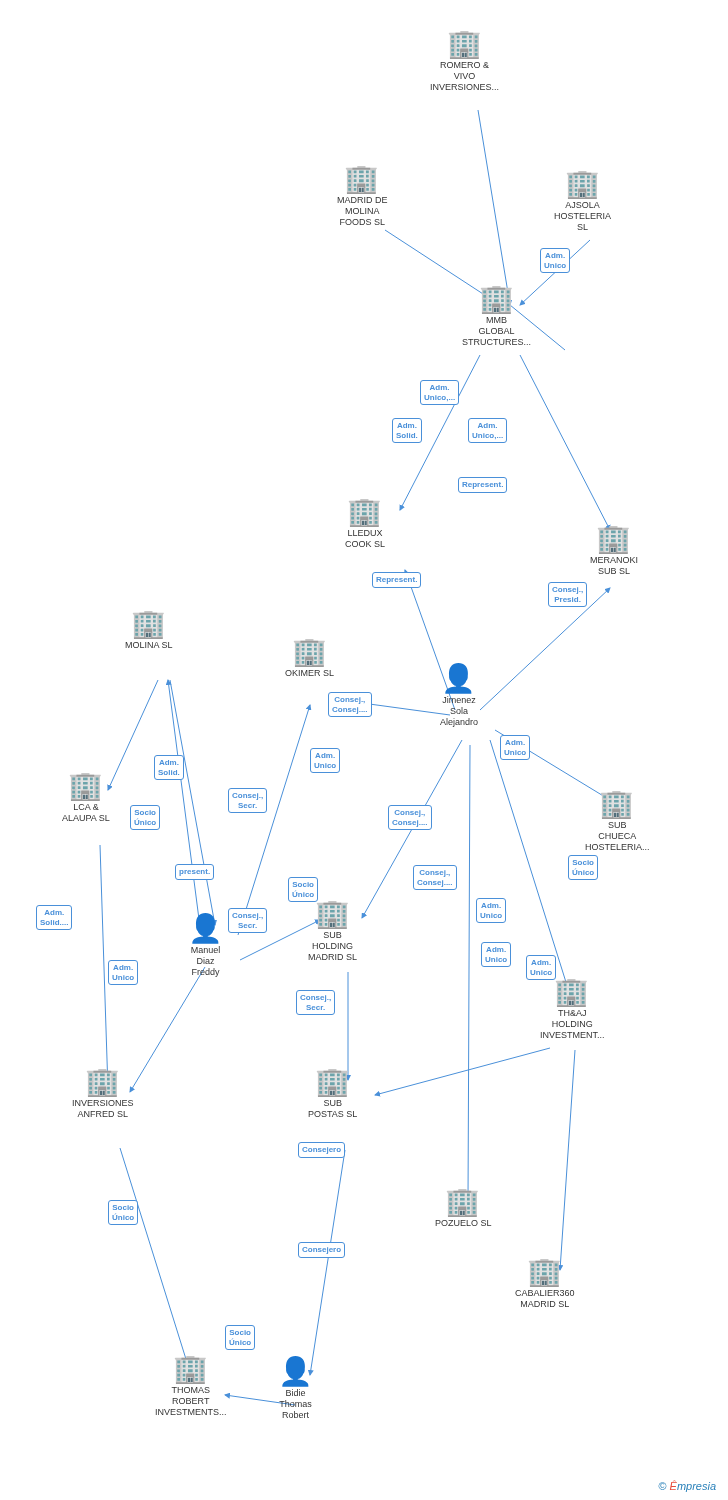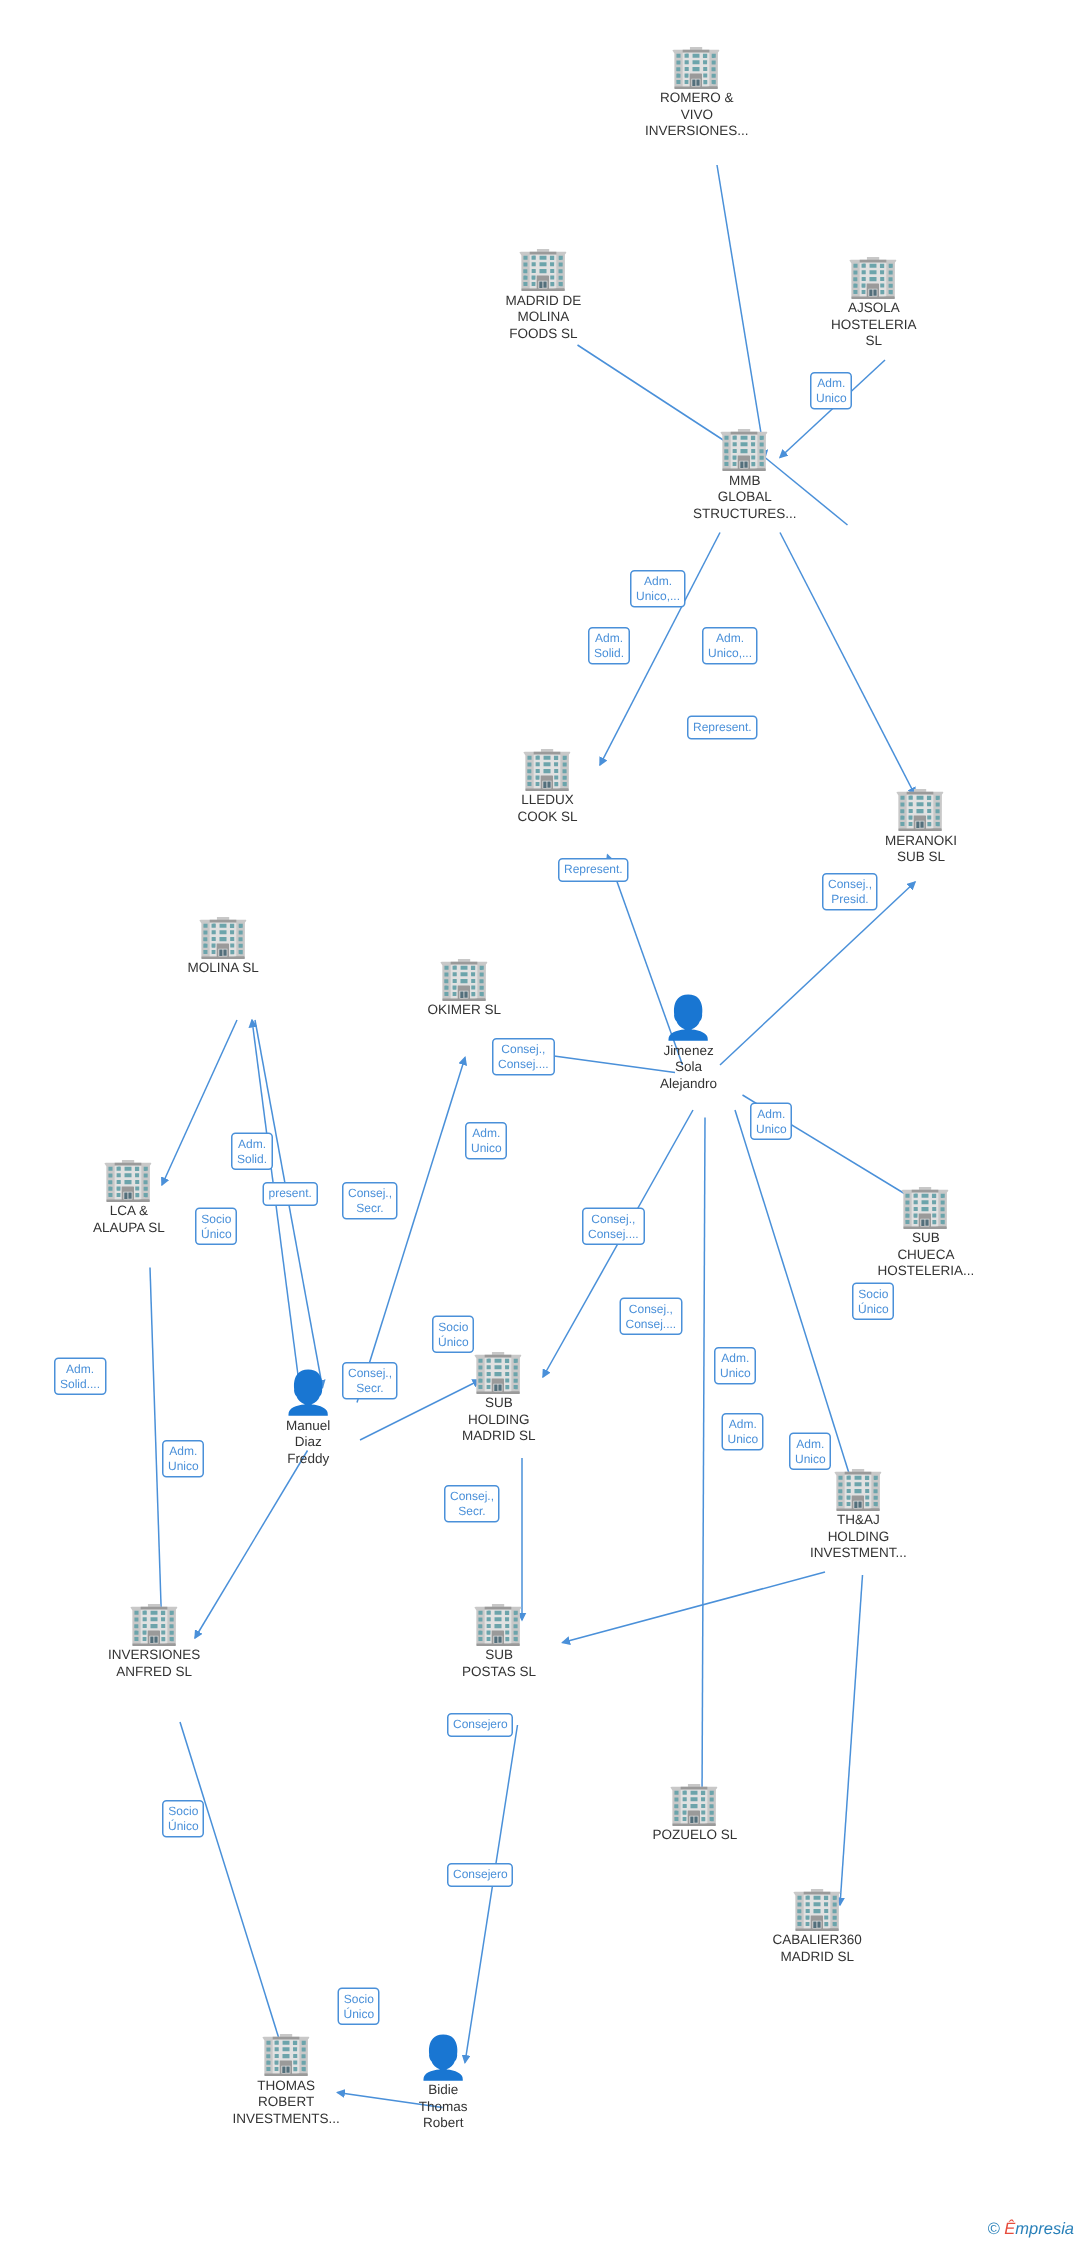--- a/index.html
+++ b/index.html
@@ -56,20 +56,21 @@
       background: #fff;
       border: 1px solid #4a90d9;
       color: #4a90d9;
       font-size: 8px;
       padding: 2px 3px;
       border-radius: 3px;
       text-align: center;
       line-height: 1.2;
       white-space: nowrap;
       cursor: default;
+      font-weight: bold;
     }
     .watermark {
       position: absolute;
       bottom: 8px;
       right: 12px;
       font-size: 11px;
       color: #2980b9;
       font-style: italic;
     }
     .watermark span {
@@ -274,21 +275,21 @@
   <div class="edge-label" style="left:392px;top:418px">Adm.<br>Solid.</div>
   <div class="edge-label" style="left:468px;top:418px">Adm.<br>Unico,...</div>
   <div class="edge-label" style="left:458px;top:477px">Represent.</div>
   <div class="edge-label" style="left:372px;top:572px">Represent.</div>
   <div class="edge-label" style="left:548px;top:582px">Consej.,<br>Presid.</div>
   <div class="edge-label" style="left:328px;top:692px">Consej.,<br>Consej....</div>
   <div class="edge-label" style="left:310px;top:748px">Adm.<br>Unico</div>
   <div class="edge-label" style="left:500px;top:735px">Adm.<br>Unico</div>
   <div class="edge-label" style="left:154px;top:755px">Adm.<br>Solid.</div>
   <div class="edge-label" style="left:130px;top:805px">Socio<br>Único</div>
-  <div class="edge-label" style="left:175px;top:788px">present.</div>
+  <div class="edge-label" style="left:175px;top:864px">present.</div>
   <div class="edge-label" style="left:228px;top:788px">Consej.,<br>Secr.</div>
   <div class="edge-label" style="left:388px;top:805px">Consej.,<br>Consej....</div>
   <div class="edge-label" style="left:568px;top:855px">Socio<br>Único</div>
   <div class="edge-label" style="left:228px;top:908px">Consej.,<br>Secr.</div>
   <div class="edge-label" style="left:288px;top:877px">Socio<br>Único</div>
   <div class="edge-label" style="left:413px;top:865px">Consej.,<br>Consej....</div>
   <div class="edge-label" style="left:476px;top:898px">Adm.<br>Unico</div>
   <div class="edge-label" style="left:296px;top:990px">Consej.,<br>Secr.</div>
   <div class="edge-label" style="left:481px;top:942px">Adm.<br>Unico</div>
   <div class="edge-label" style="left:526px;top:955px">Adm.<br>Unico</div>

